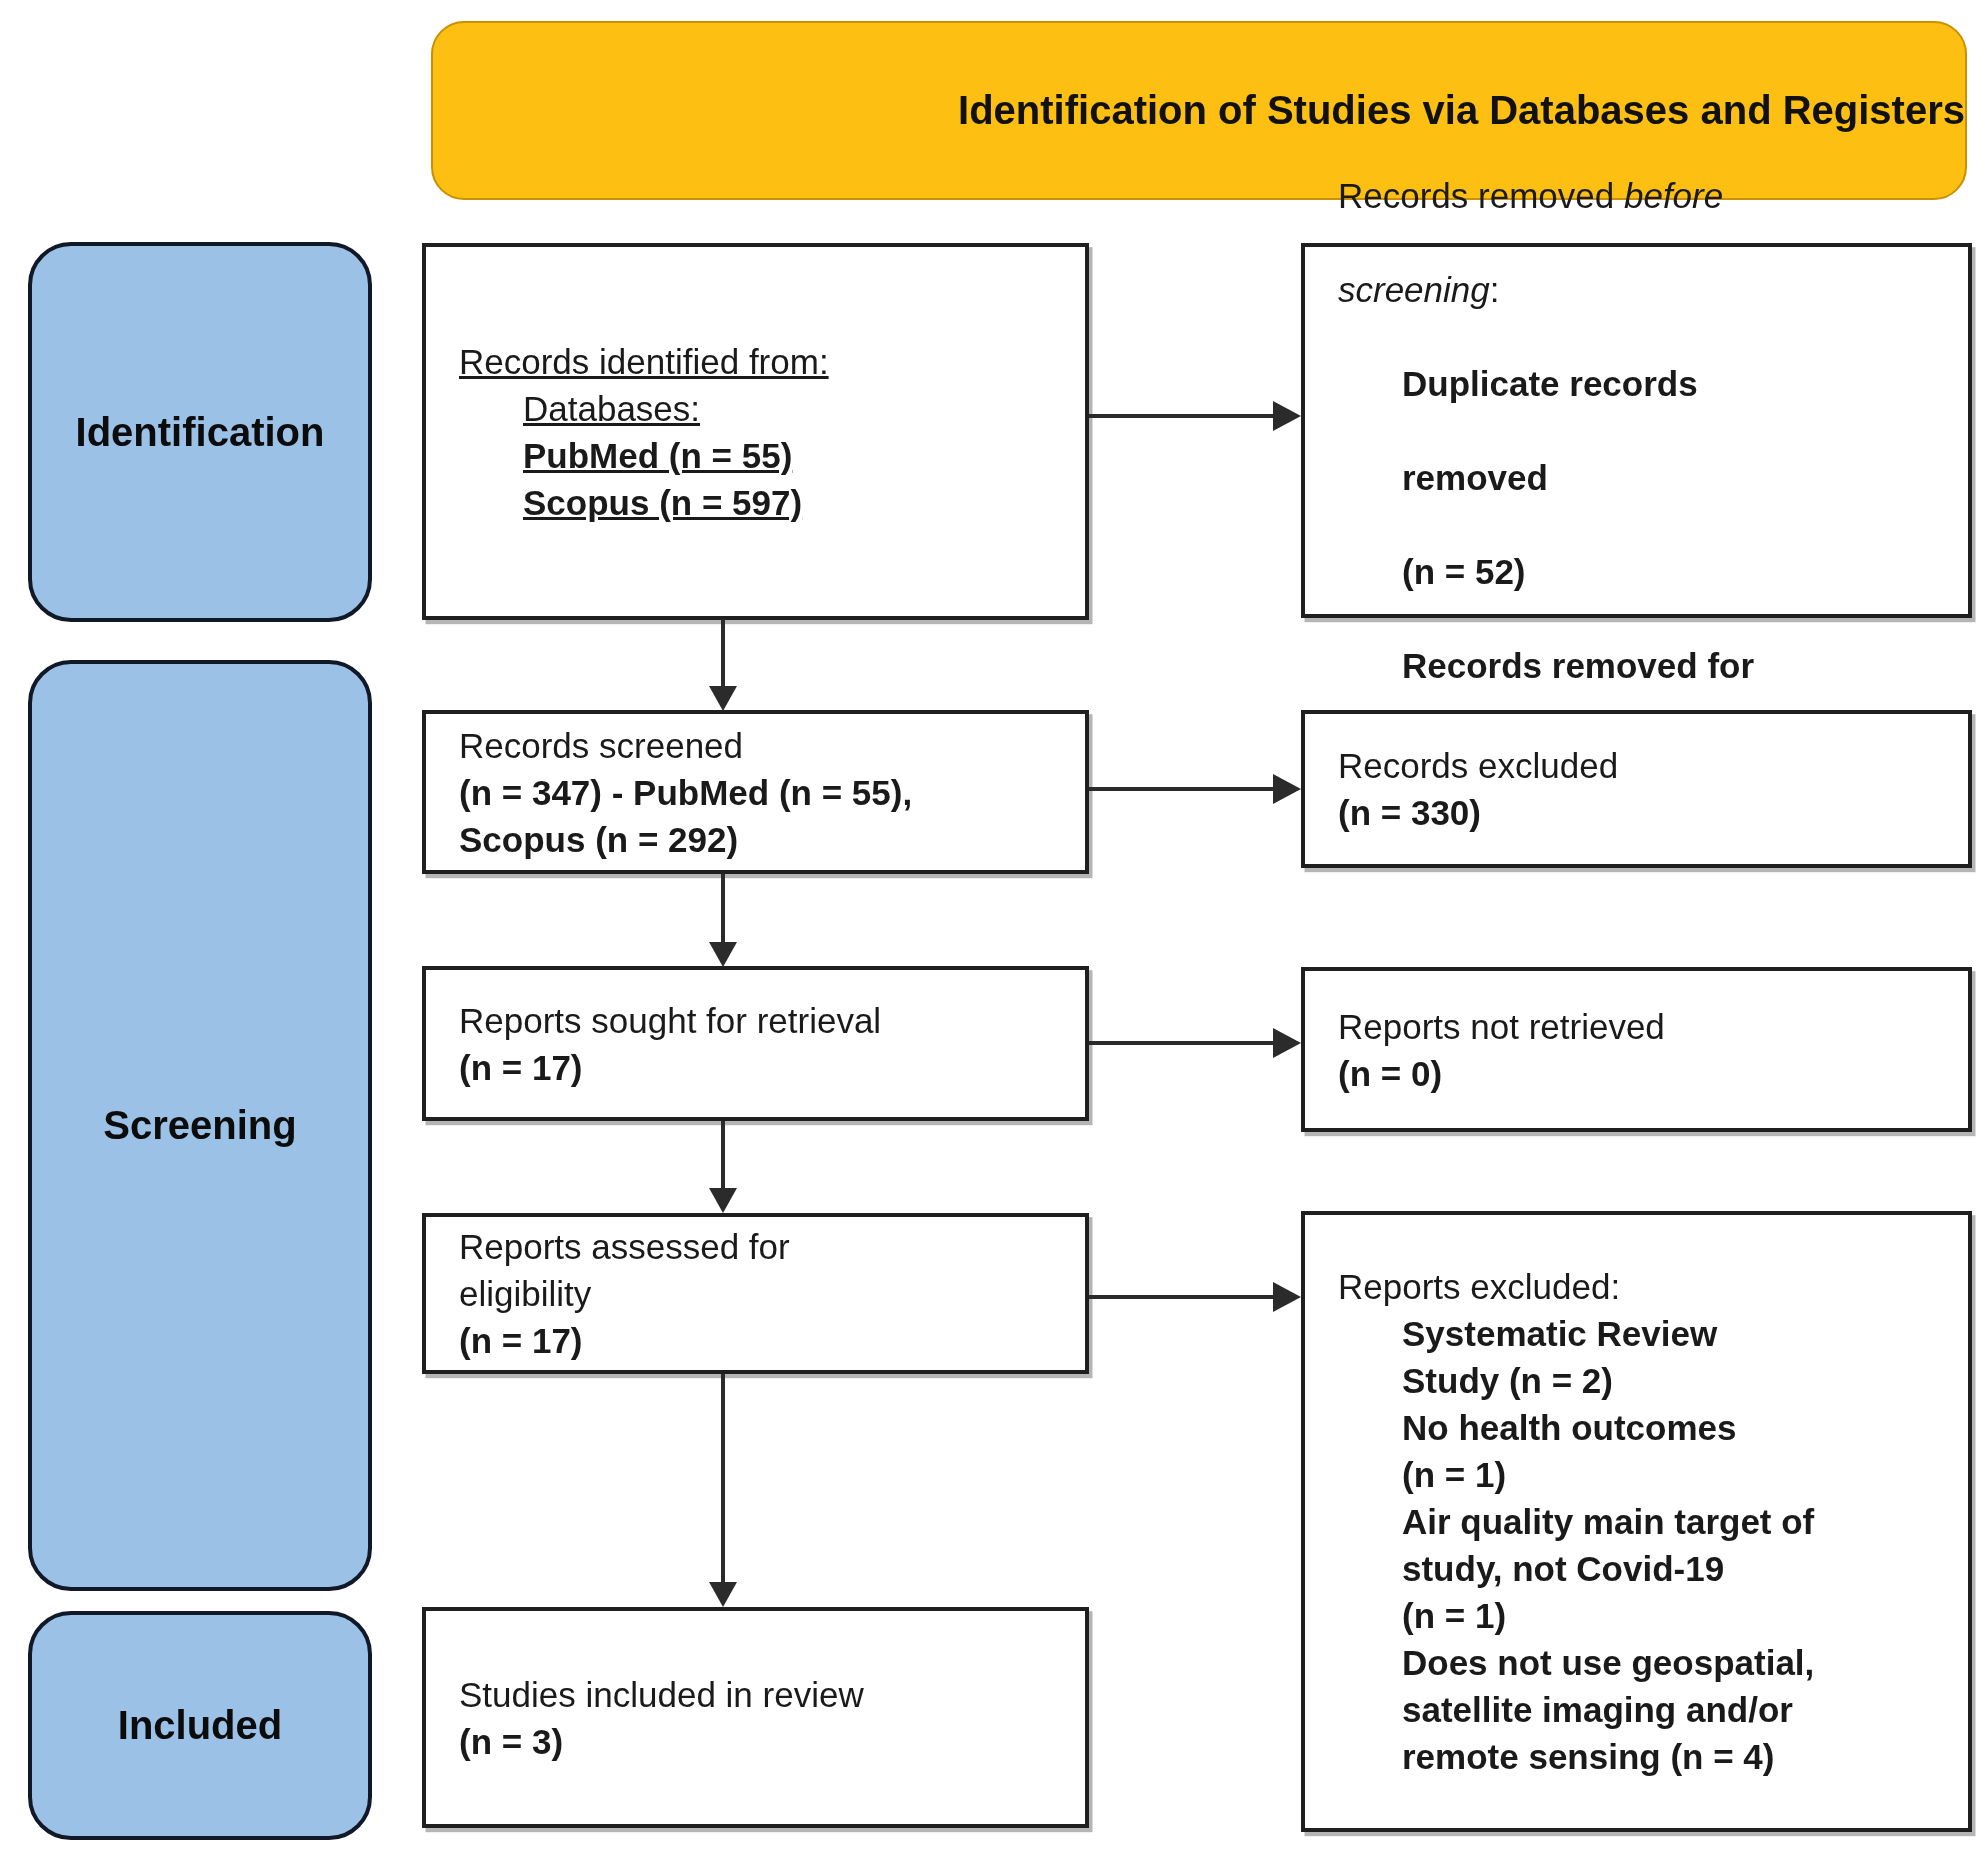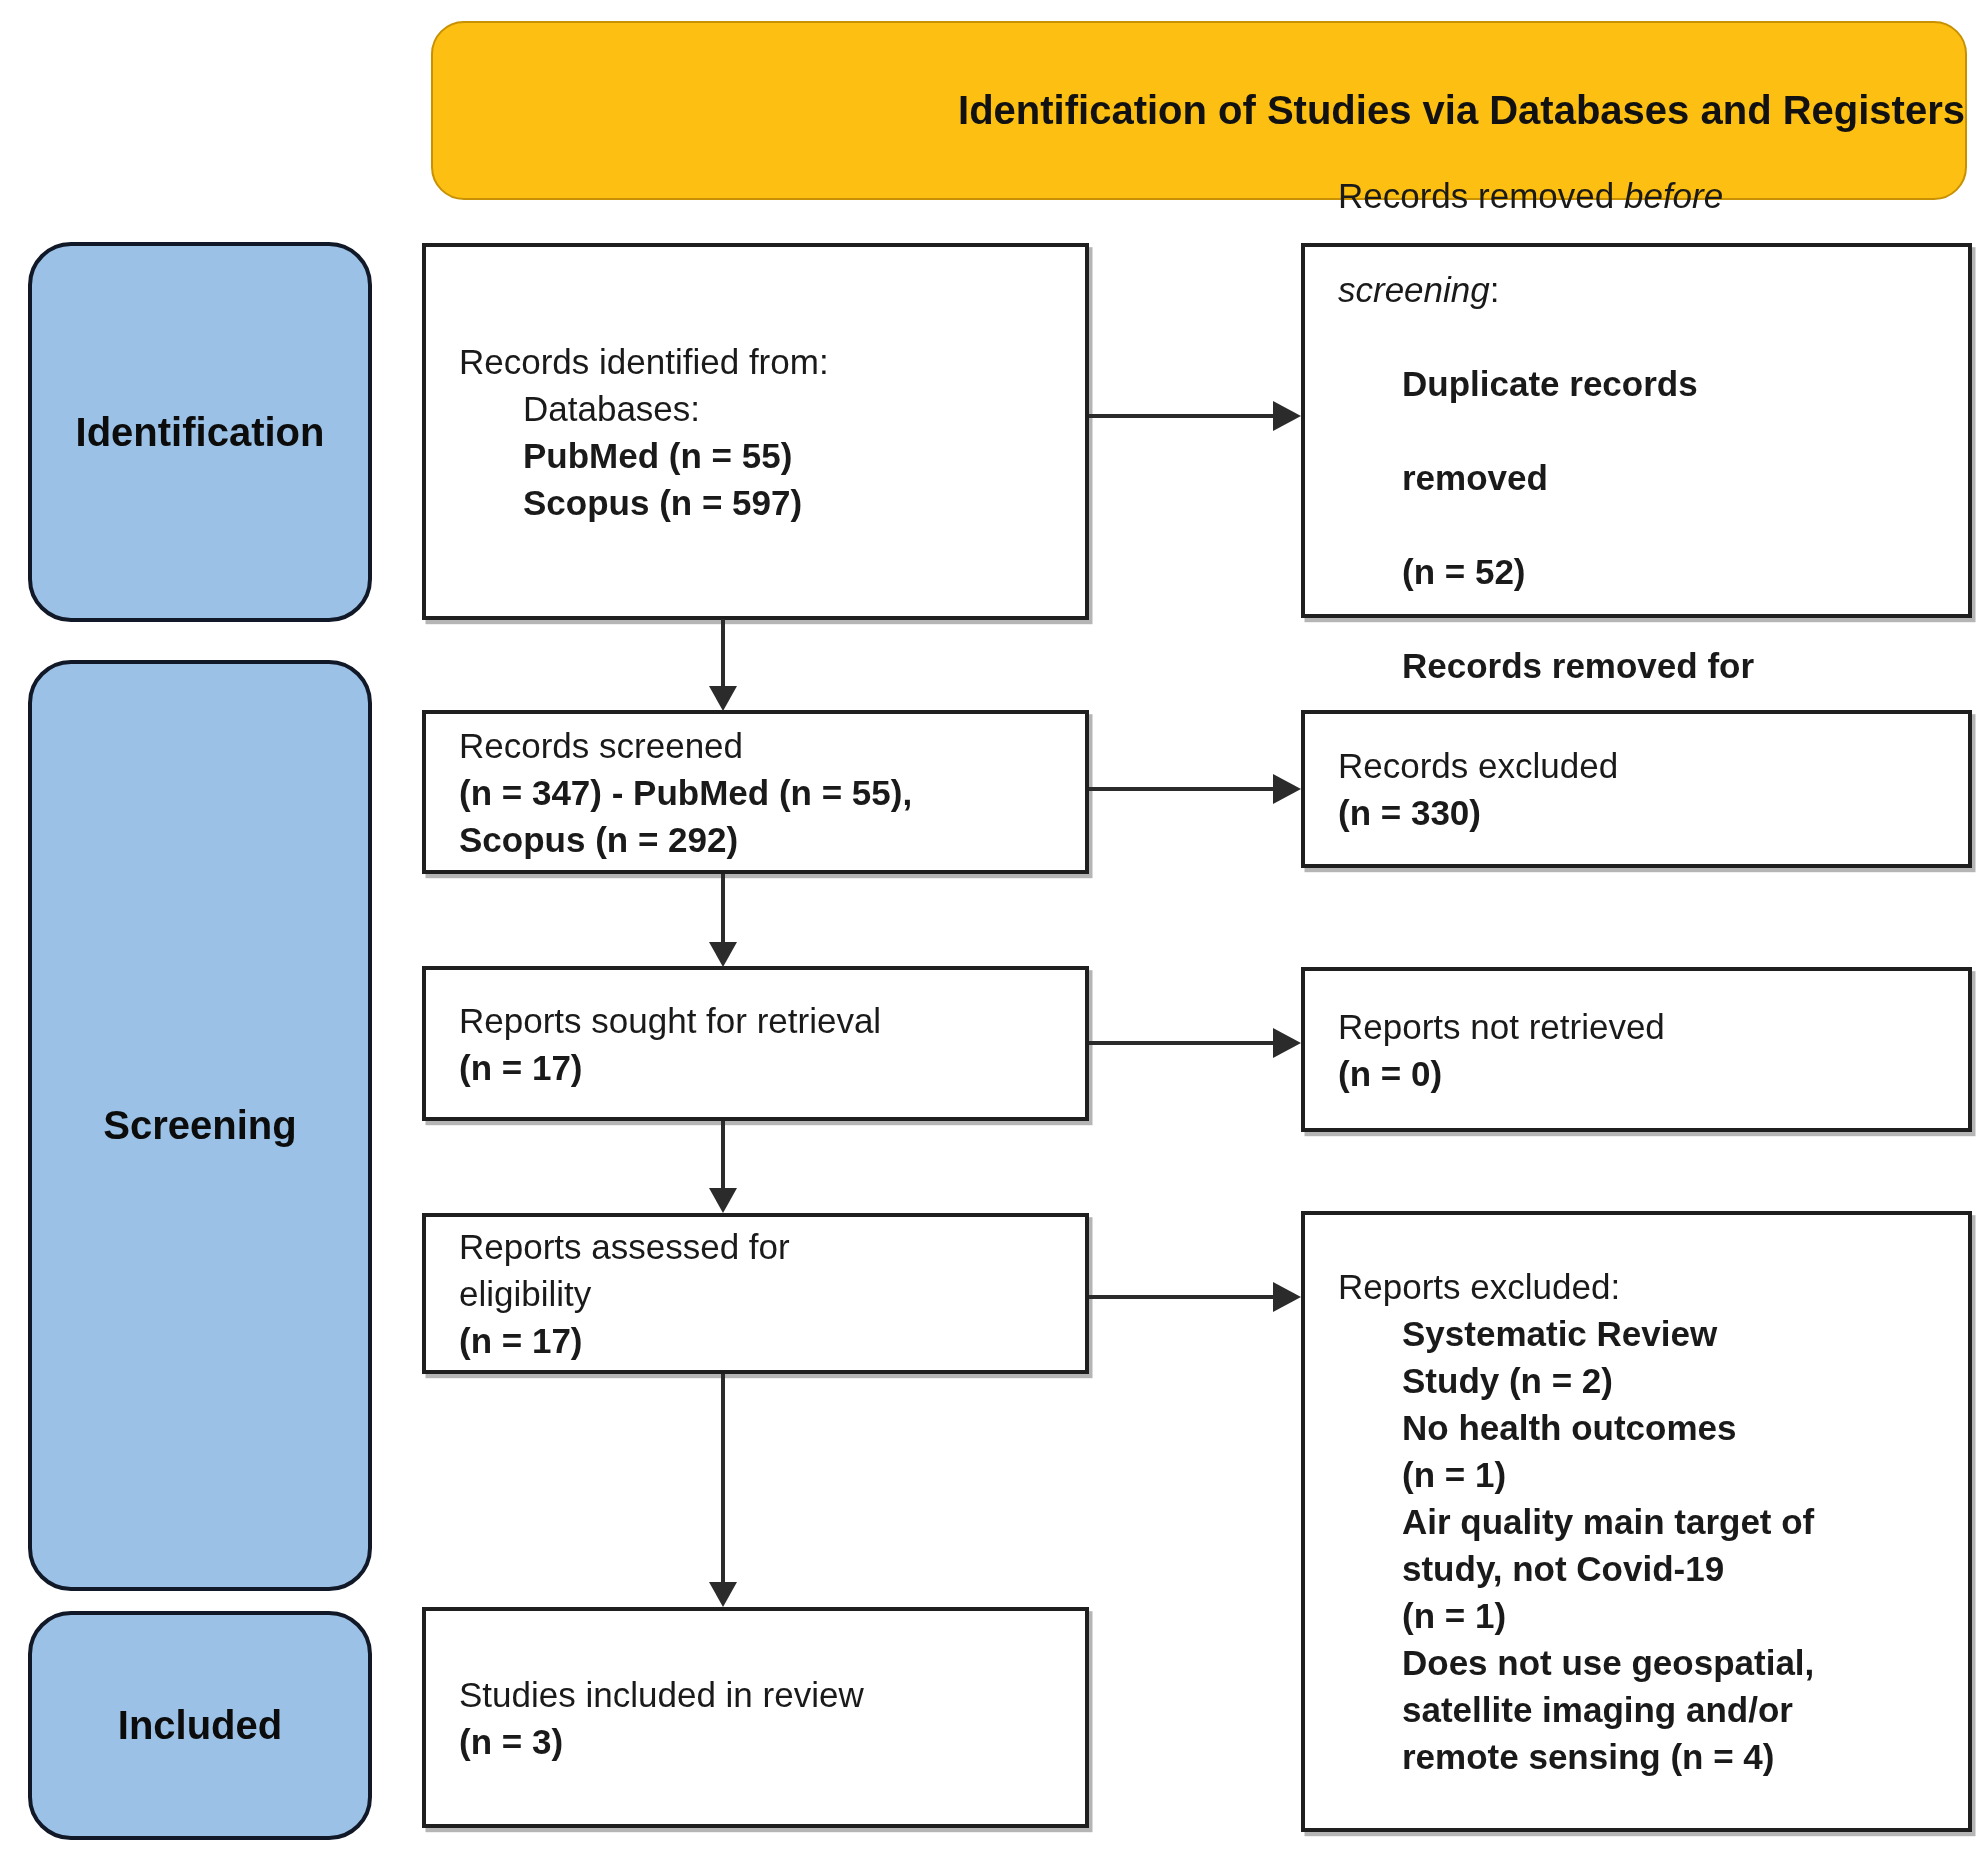--- a/index.html
+++ b/index.html
@@ -40,21 +40,21 @@
     border:4.2px solid #1f1f1f;
     box-shadow:3.5px 4.2px 0 #b5b5b5;
     display:flex;flex-direction:column;justify-content:center;
     padding:9.7px 19.5px 9.7px 33px;
     font-size:35px;line-height:47px;color:#1a1a1a;
   }
   .fbox .line{white-space:nowrap;}
   .bold{font-weight:700;}
   .italic{font-style:italic;}
   .indent{padding-left:64px;}
-  #box-records-identified{left:422px;top:243px;width:667px;height:377px;}
+  #box-records-identified{left:422px;top:243px;width:667px;height:377px;text-decoration:underline;}
   #box-records-removed{left:1301px;top:243px;width:671px;height:375px;gap:47px;}
   #box-records-screened{left:422px;top:710px;width:667px;height:164px;}
   #box-records-excluded{left:1301px;top:710px;width:671px;height:158px;}
   #box-reports-sought{left:422px;top:966px;width:667px;height:155px;}
   #box-reports-not-retrieved{left:1301px;top:967px;width:671px;height:165px;}
   #box-reports-assessed{left:422px;top:1213px;width:667px;height:161px;}
   #box-reports-excluded{left:1301px;top:1211px;width:671px;height:621px;}
   #box-studies-included{left:422px;top:1607px;width:667px;height:221px;}
   
   .varrow{

